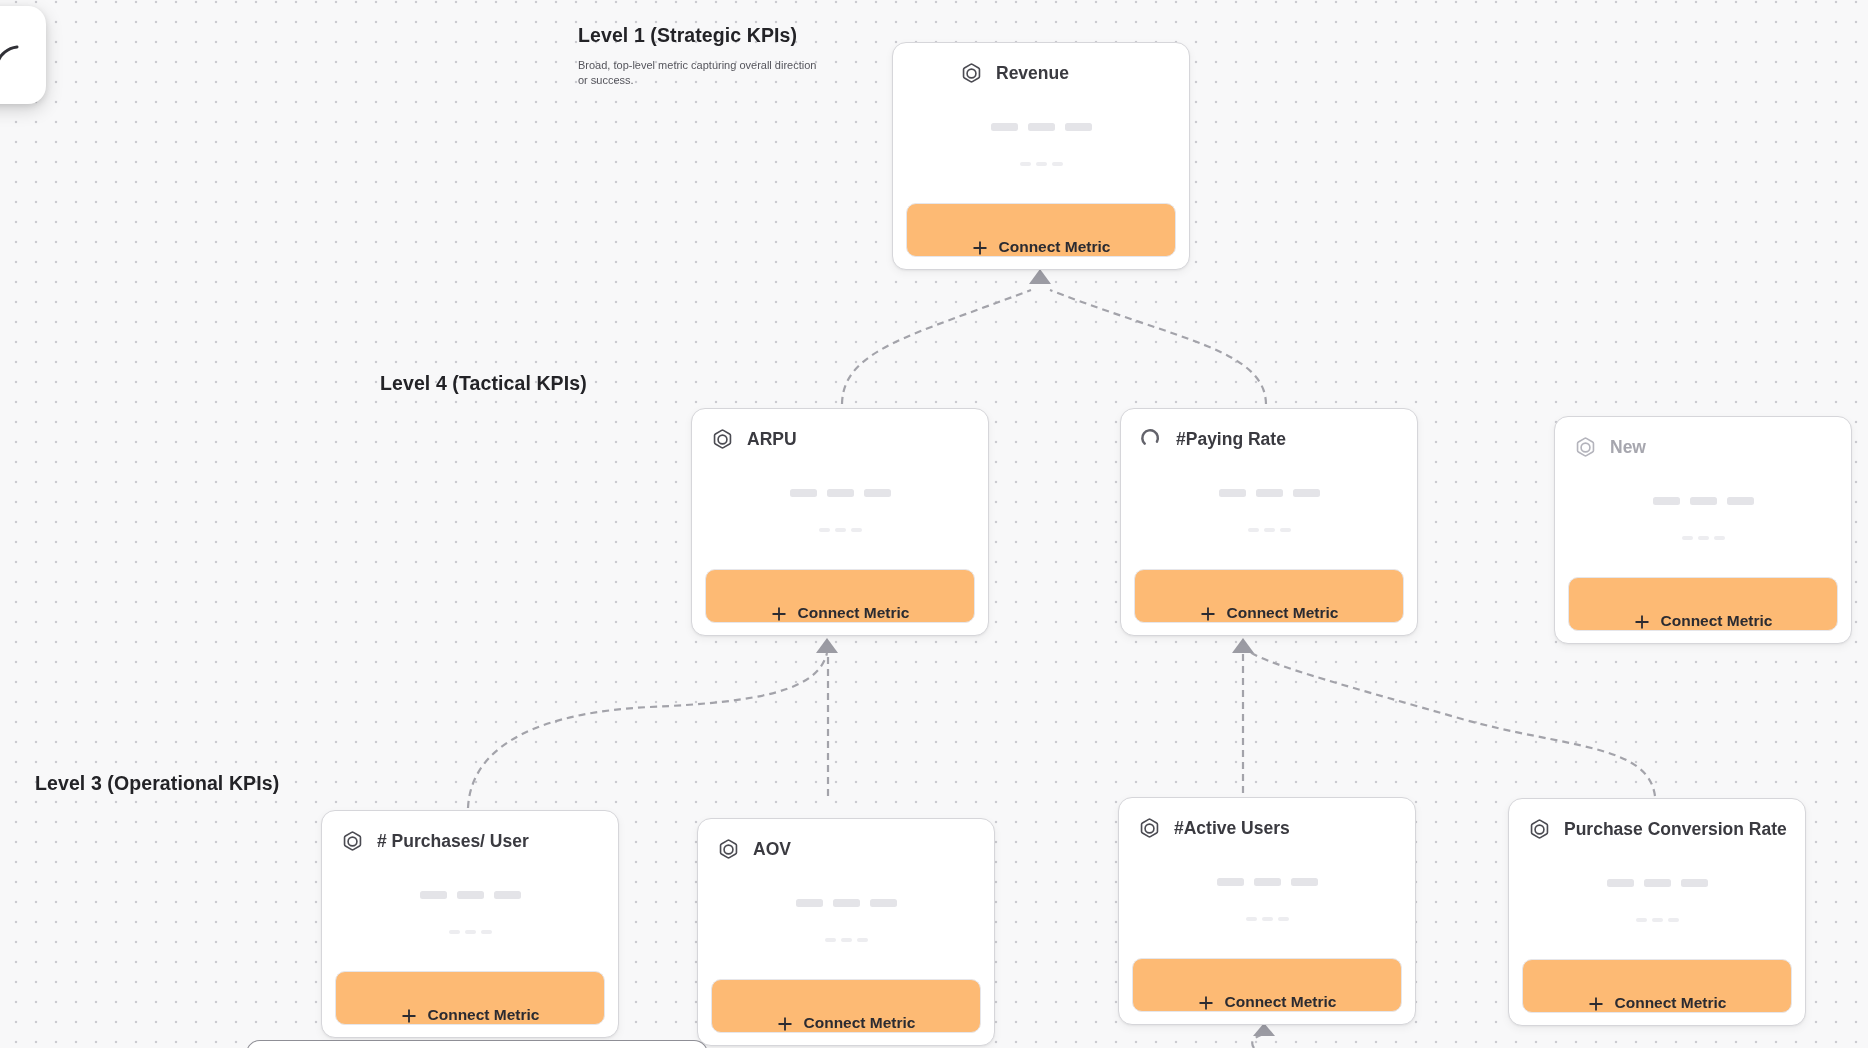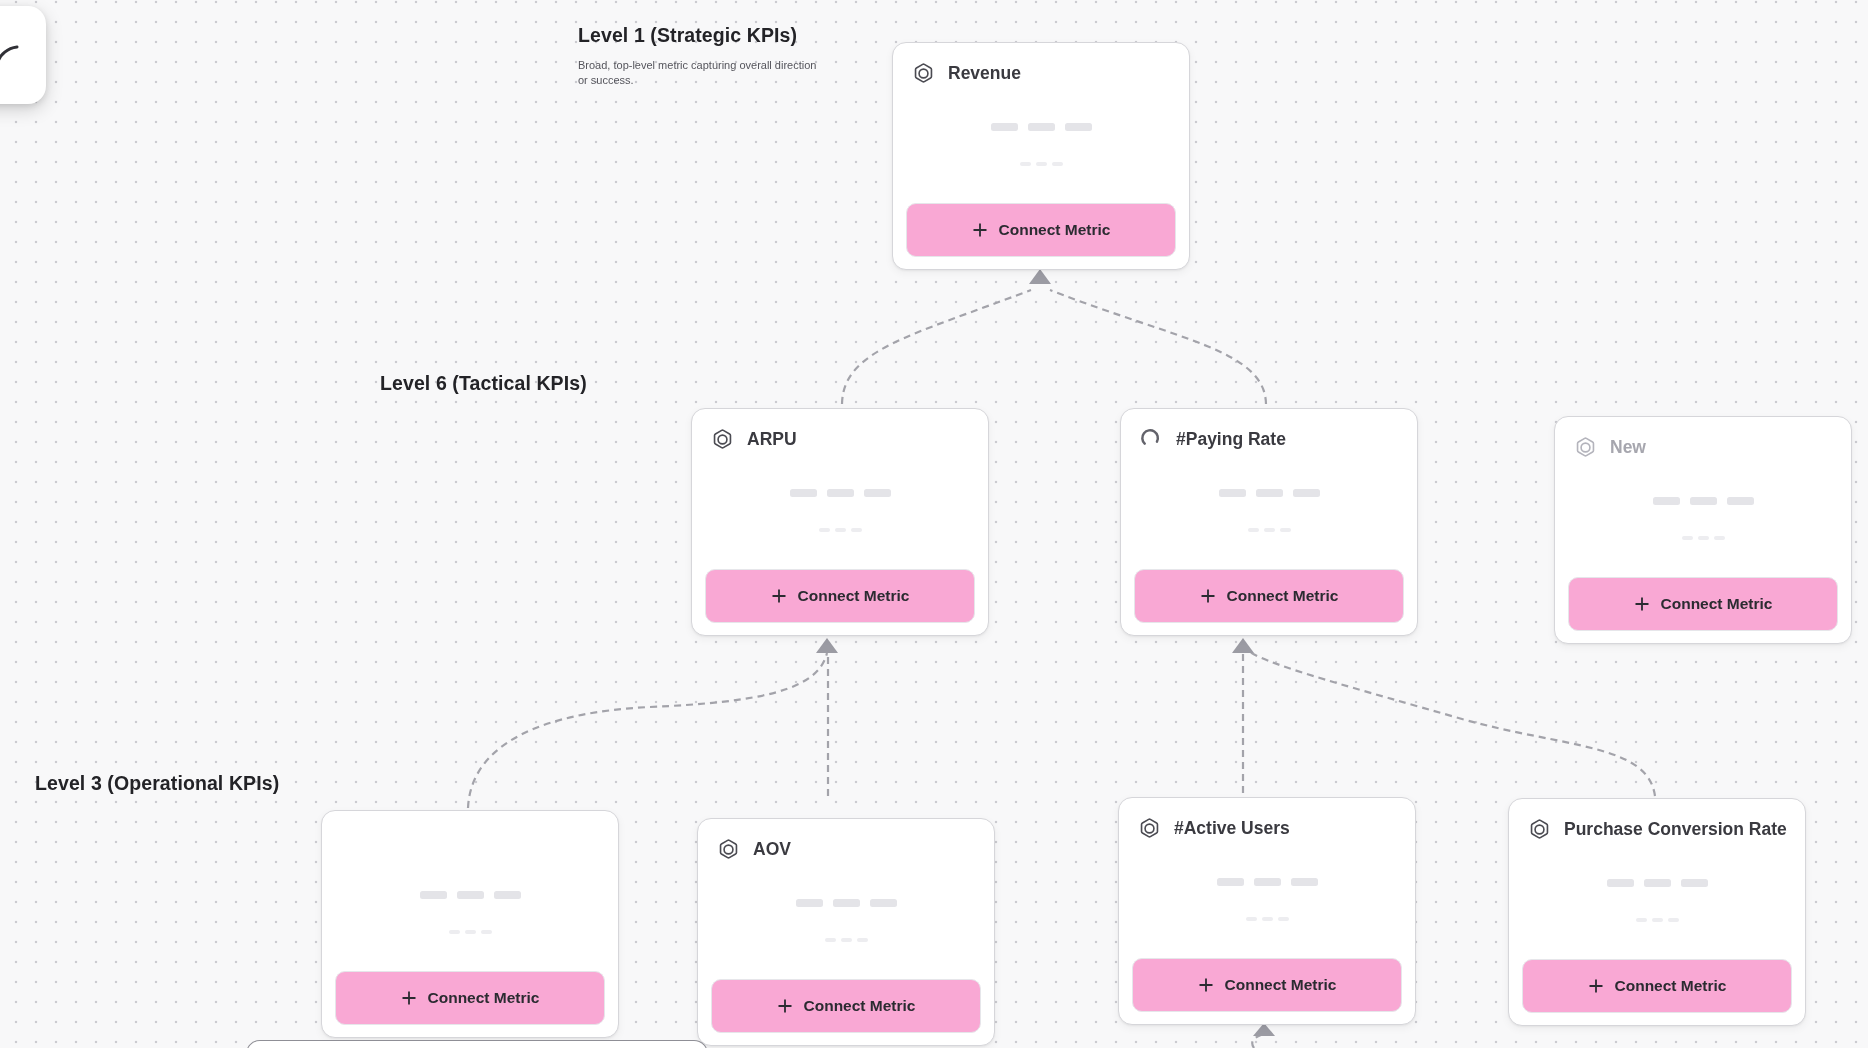--- a/index.html
+++ b/index.html
@@ -37,22 +37,22 @@
   .node-icon{width:23px;height:23px;flex:0 0 auto;color:#4b4b52;display:block;}
   .card-title{font-size:17.5px;font-weight:600;color:#3a3a40;white-space:nowrap;}
   .card--draft .card-title{color:#a6a6ae;}
   .card--draft .node-icon{color:#b4b4bc;}
   .sk-row{position:absolute;left:0;right:0;display:flex;justify-content:center;}
   .sk1{top:80px;gap:10px;} .sk2{top:119px;gap:5px;}
   .sk1 .bar{width:27px;height:8px;border-radius:2.5px;background:#e4e4e8;}
   .sk2 .bar{width:11px;height:4px;border-radius:2px;background:#ededf0;}
   .connect-btn{
     position:absolute;left:13px;right:13px;bottom:12px;height:54px;box-sizing:border-box;
-    background:#f9a8d4;border:1.5px solid #e6e6ea;border-radius:10px;
-    display:flex;align-items:center;justify-content:center;gap:11px;
+    background:#fdba74;border:1.5px solid #e6e6ea;border-radius:10px;
+    display:flex;align-items:flex-end;justify-content:center;gap:11px;
     font-family:"Liberation Sans", sans-serif;
     font-size:15.5px;font-weight:600;color:#2b2b31;cursor:pointer;padding:0;
   }
   .plus-icon{width:16px;height:16px;display:block;}
 
   
   .card-partial{
     position:absolute;z-index:2;left:246px;top:1040px;width:462px;height:40px;box-sizing:border-box;
     background:#fff;border:1.5px solid #8f8f96;border-bottom:none;border-radius:14px 14px 0 0;
   }
@@ -82,27 +82,27 @@
     <polygon class="arrowhead" points="827,638 838,653 816,653"></polygon>
     <polygon class="arrowhead" points="1243,638 1254,653 1232,653"></polygon>
     <polygon class="arrowhead" points="1264,1023 1275,1036 1253,1036"></polygon>
   </svg>
 
   <div class="level-block" id="level1">
     <h2 class="level-title">Level 1 (Strategic KPIs)</h2>
     <p class="level-desc">Broad, top-level metric capturing overall direction or success.</p>
   </div>
   <div class="level-block" id="level2">
-    <h2 class="level-title">Level 6 (Tactical KPIs)</h2>
+    <h2 class="level-title">Level 4 (Tactical KPIs)</h2>
   </div>
   <div class="level-block" id="level3">
     <h2 class="level-title">Level 3 (Operational KPIs)</h2>
   </div>
 
-  <div class="card" style="left:892px;top:42px;">
+  <div class="card" style="left:892px;top:42px;padding-left:48px;">
     <div class="card-header">
       <svg class="node-icon" viewBox="0 0 24 24" fill="none" stroke="currentColor" stroke-width="1.7">
         <path d="M11.1 2.5a1.8 1.8 0 0 1 1.8 0l6.5 3.74a1.8 1.8 0 0 1 .9 1.56v7.4a1.8 1.8 0 0 1-.9 1.56l-6.5 3.74a1.8 1.8 0 0 1-1.8 0l-6.5-3.74a1.8 1.8 0 0 1-.9-1.56V7.8a1.8 1.8 0 0 1 .9-1.56z"></path>
           <circle cx="12" cy="12" r="4.6"></circle>
       </svg>
       <span class="card-title">Revenue</span>
     </div>
     <div class="sk-row sk1">
         <span class="bar"></span>
         <span class="bar"></span>
@@ -192,20 +192,27 @@
       </div>
     <button class="connect-btn">
       <svg class="plus-icon" viewBox="0 0 16 16" fill="none" stroke="#2b2b31" stroke-width="1.8">
           <path d="M8 1.5v13M1.5 8h13"></path>
         </svg>
       <span>Connect Metric</span>
     </button>
   </div>
 
   <div class="card" style="left:321px;top:810px;">
+    <div class="card-header">
+      <svg class="node-icon" viewBox="0 0 24 24" fill="none" stroke="currentColor" stroke-width="1.7">
+        <path d="M11.1 2.5a1.8 1.8 0 0 1 1.8 0l6.5 3.74a1.8 1.8 0 0 1 .9 1.56v7.4a1.8 1.8 0 0 1-.9 1.56l-6.5 3.74a1.8 1.8 0 0 1-1.8 0l-6.5-3.74a1.8 1.8 0 0 1-.9-1.56V7.8a1.8 1.8 0 0 1 .9-1.56z"></path>
+          <circle cx="12" cy="12" r="4.6"></circle>
+      </svg>
+      <span class="card-title"># Purchases/ User</span>
+    </div>
     <div class="sk-row sk1">
         <span class="bar"></span>
         <span class="bar"></span>
         <span class="bar"></span>
       </div>
     <div class="sk-row sk2">
         <span class="bar"></span>
         <span class="bar"></span>
         <span class="bar"></span>
       </div>

